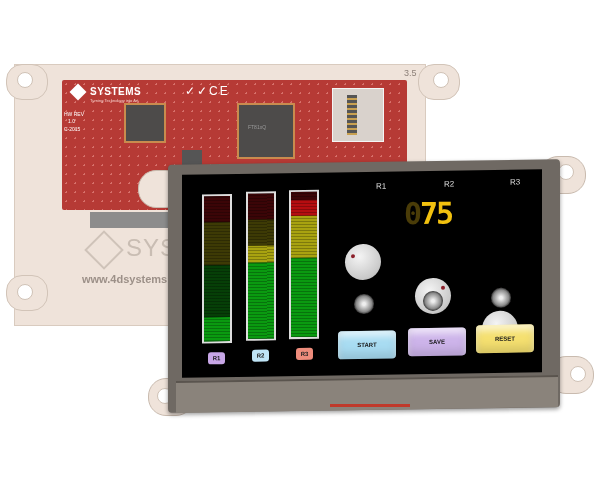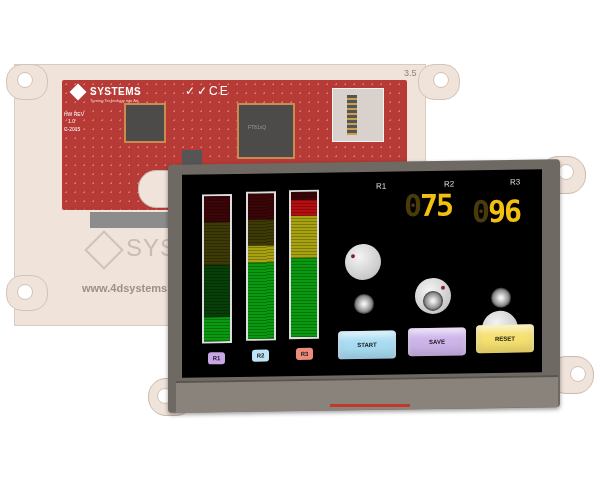--- a/index.html
+++ b/index.html
@@ -59,21 +59,21 @@
 <div class="abs" style="left:248px;top:124px;color:#999;font-size:5px;">FT81xQ</div>
 <div class="abs" style="left:185px;top:84px;color:#fff;font-size:12px;letter-spacing:2px;">✓✓CE</div>
 <div class="abs" style="left:332px;top:88px;width:50px;height:52px;background:#d9d2cc;border:1px solid #f5f5f5;">
   <div style="margin:6px 14px;width:10px;height:40px;background:repeating-linear-gradient(0deg,#c8a050 0 2px,#555 2px 5px);"></div>
 </div>
 <div class="abs" style="left:182px;top:150px;width:20px;height:16px;background:#555;"></div>
 <div class="abs ribbon"></div>
 
 <div class="abs" style="left:90px;top:236px;width:24px;height:24px;border:2px solid #cfc3b9;transform:rotate(45deg);"></div>
 <div class="abs logo-text" style="left:126px;top:234px;">SYSTEMS</div>
-<div class="abs url" style="left:82px;top:282px;">www.4dsystems</div>
+<div class="abs url" style="left:82px;top:273px;">www.4dsystems</div>
 
 <div class="abs front-ear" style="left:138px;top:170px;width:44px;height:36px;"></div>
 <div class="abs front-ear" style="left:540px;top:156px;width:44px;height:36px;"></div>
 <div class="abs hole" style="left:558px;top:164px;width:14px;height:14px;"></div>
 <div class="abs front-ear" style="left:148px;top:378px;width:44px;height:36px;"></div>
 <div class="abs hole" style="left:157px;top:388px;width:14px;height:14px;"></div>
 <div class="abs front-ear" style="left:548px;top:356px;width:44px;height:36px;"></div>
 <div class="abs hole" style="left:570px;top:366px;width:14px;height:14px;"></div>
 
 <div class="abs front-bezel"></div>
@@ -101,25 +101,22 @@
     <div class="seg" style="height:79px;background-color:#0a9a10;"></div>
   </div>
   <div class="abs mlabel" style="left:26px;top:178px;background:#c7a6e6;">R1</div>
   <div class="abs mlabel" style="left:70px;top:176px;background:#bfe4f6;">R2</div>
   <div class="abs mlabel" style="left:114px;top:175px;background:#ee8c7c;">R3</div>
 
   <div class="abs chan" style="left:194px;top:10px;">R1</div>
   <div class="abs chan" style="left:262px;top:9px;">R2</div>
   <div class="abs chan" style="left:328px;top:8px;">R3</div>
 
-  <div class="abs lcd" style="left:222px;top:17px;">
+  <div class="abs lcd" style="left:222px;top:25px;">
     <span class="ghost">0</span><span>75</span>
-  </div>
-  <div class="abs lcd" style="left:290px;top:24px;">
-    <span class="ghost">0</span><span>96</span>
   </div>
 
   <div class="abs knob" style="left:163px;top:72px;">
       <span class="dot" style="left:6px;top:10px;"></span>
     </div>
   <div class="abs knob" style="left:233px;top:71px;">
       <span class="dot" style="left:26px;top:8px;"></span>
     </div>
   <div class="abs knob" style="left:300px;top:69px;">
       <span class="dot" style="left:30px;top:20px;"></span>

